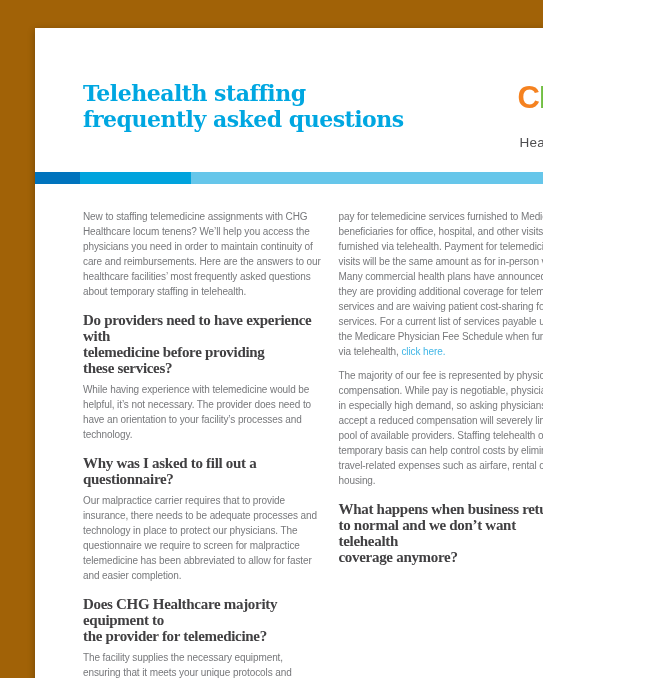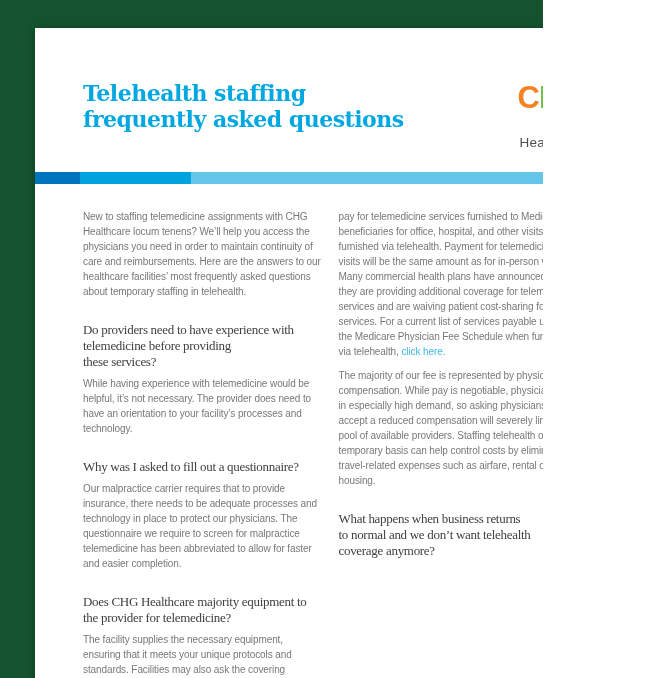--- a/index.html
+++ b/index.html
@@ -3,21 +3,21 @@
 <meta charset="utf-8">
 <style>
   * { margin: 0; padding: 0; box-sizing: border-box; }
   html, body { width: 652px; height: 678px; }
   body { font-family: "Liberation Sans", sans-serif; }
 
   .canvas {
     position: relative;
     width: 543px;
     height: 678px;
-    background: #14532d;
+    background: #a16207;
     overflow: hidden;
   }
 
   .page {
     position: absolute;
     left: 35px;
     top: 28px;
     width: 583px;
     height: 720px;
     background: #ffffff;
@@ -80,26 +80,26 @@
   .body-p {
     font-size: 10px;
     line-height: 15px;
     letter-spacing: -0.1px;
     color: #77787b;
     margin-bottom: 9px;
   }
 
   .question {
     font-family: "Liberation Serif", serif;
-    font-weight: normal;
-    font-size: 13px;
+    font-weight: bold;
+    font-size: 15px;
     line-height: 16px;
     letter-spacing: -0.3px;
     color: #414042;
-    margin: 23px 0 6px 0;
+    margin: 13px 0 6px 0;
     white-space: pre-line;
   }
 
   .link {
     color: #41b6e6;
     text-decoration: none;
     cursor: pointer;
   }
 </style>
 </head>

